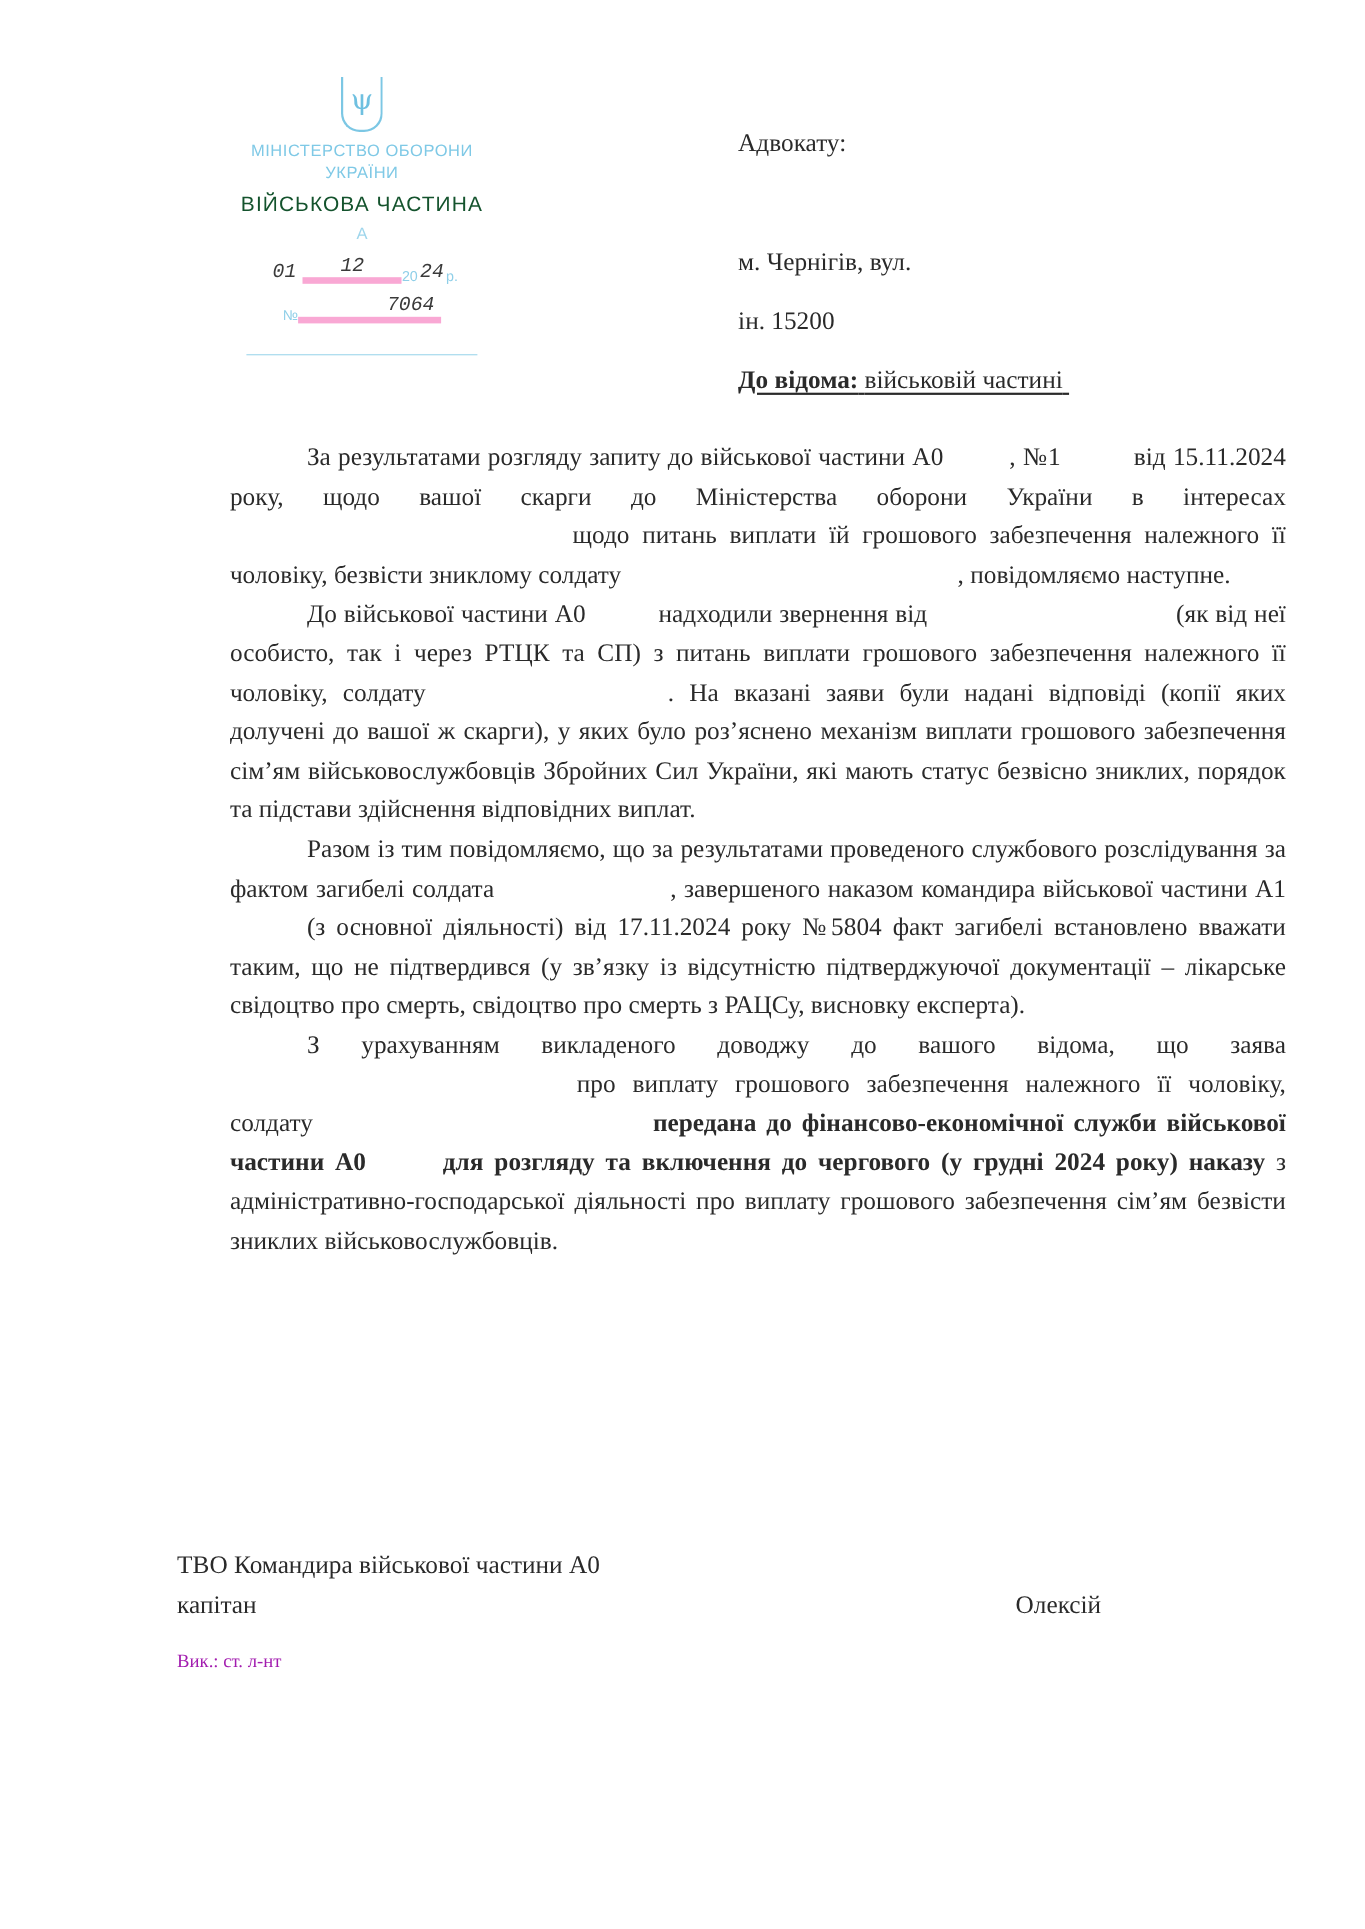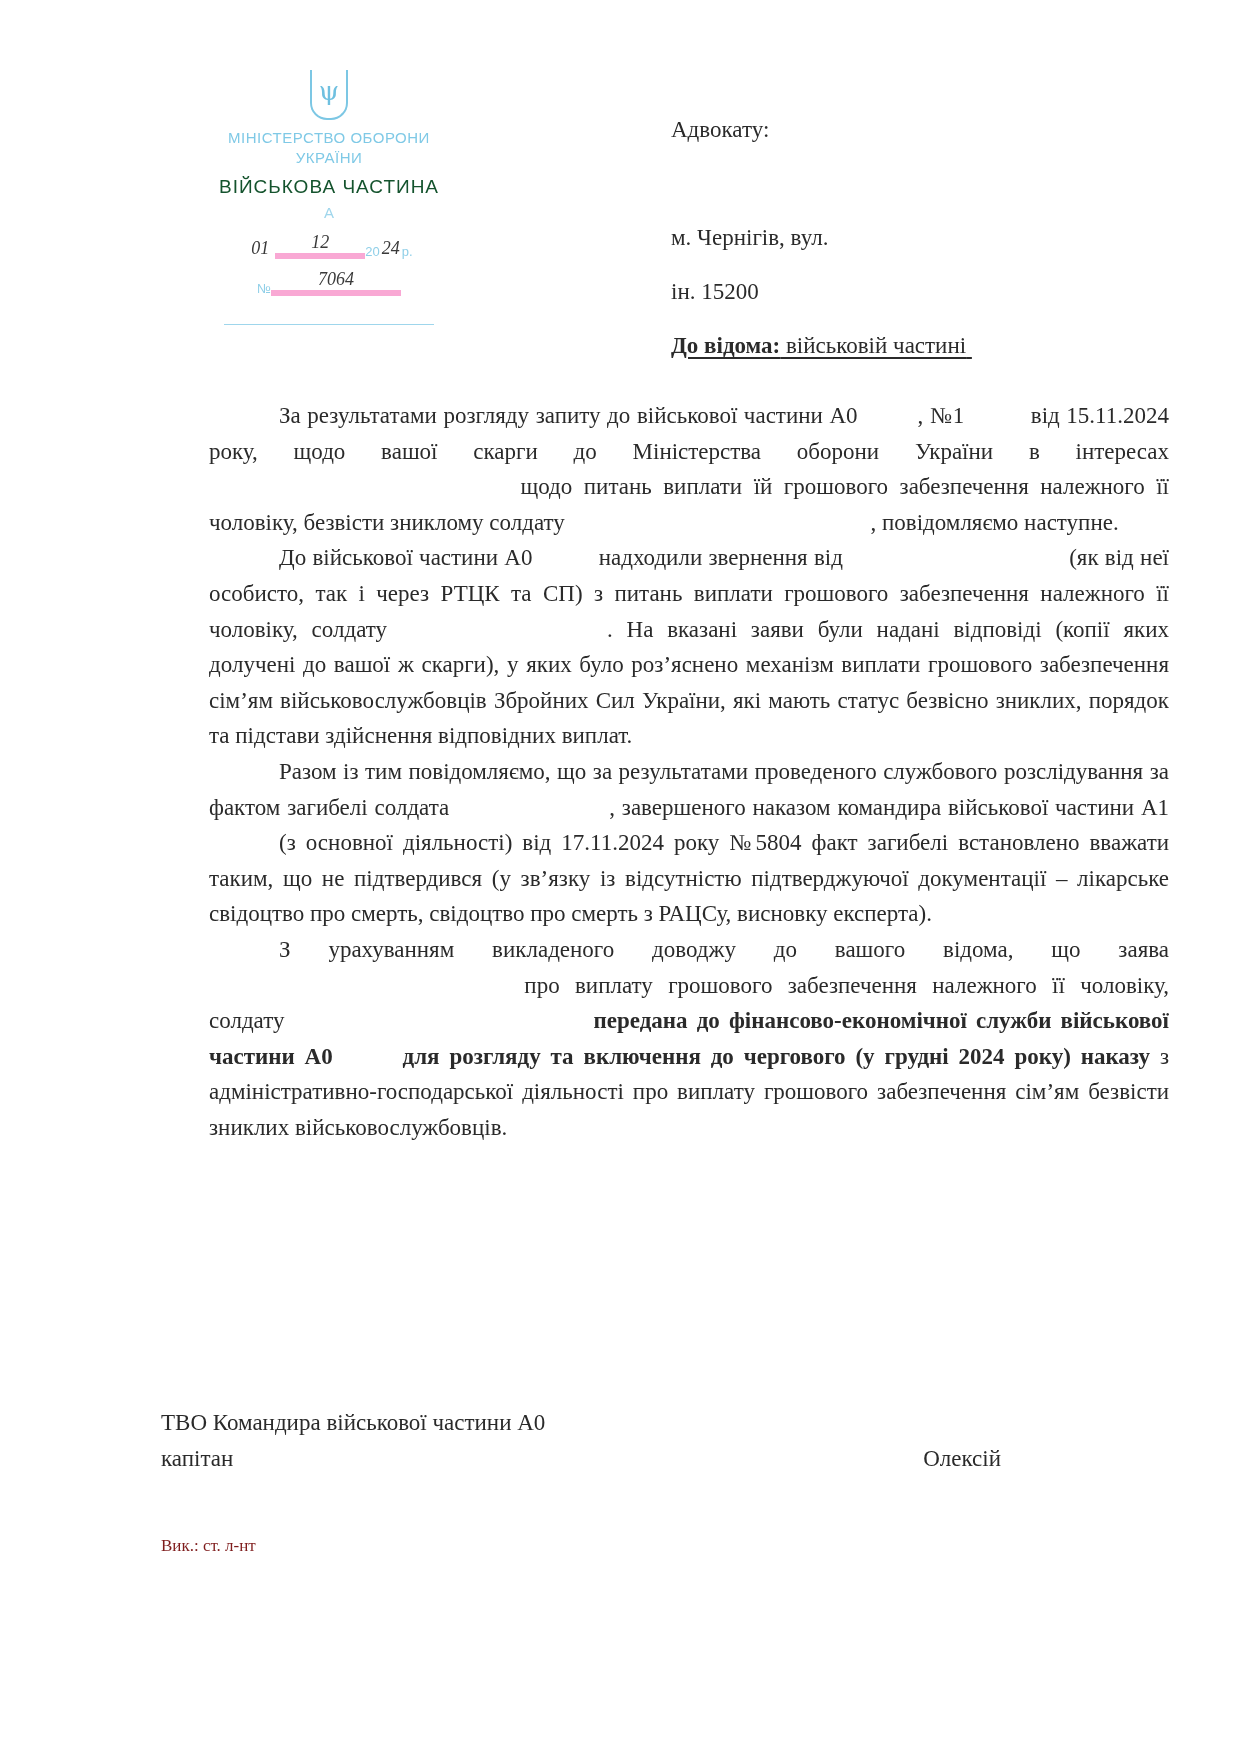--- a/index.html
+++ b/index.html
@@ -17,21 +17,21 @@
       position: relative;
     }
     .stamp .trident::after {
       content: "ψ"; position: absolute; left: 0; right: 0; top: 6px;
       font-size: 26px; color: #6fc0e0; font-family: "DejaVu Serif", serif;
     }
     .stamp .ministry { font-size: 15px; letter-spacing: 0.5px; line-height: 20px; color: #7fc9e6; }
     .stamp .unit { font-size: 19px; letter-spacing: 1px; margin-top: 8px; color: #14532d; }
     .stamp .unit-code { font-size: 15px; margin-top: 6px; color: #9fd6ec; min-height: 18px; }
     .stamp .row { display: flex; align-items: flex-end; justify-content: center; margin-top: 10px; font-size: 13px; color: #8fcfe8; }
-    .stamp .hand { font-family: Liberation Serif, serif; font-style: italic; color: #3a3a3a; font-size: 18px; padding: 0 6px; }
+    .stamp .hand { font-family: Liberation Mono, monospace; font-style: italic; color: #3a3a3a; font-size: 18px; padding: 0 6px; }
     .stamp .line { border-bottom: 6px solid #f9a8d4; display: inline-block; }
     .stamp .sig-line { margin: 28px auto 0 auto; width: 210px; border-bottom: 1px solid #9fd6ec; }
 
     .addressee {
       position: absolute; left: 671px; top: 112px; width: 440px;
       font-size: 23px; line-height: 36px;
     }
     .addressee .ln { height: 36px; margin-bottom: 18px; white-space: nowrap; }
     .addressee .redacted { display: inline-block; width: 220px; }
     .addressee .cc { text-decoration: underline; text-underline-offset: 4px; }
@@ -47,21 +47,21 @@
     .w160 { width: 160px; } .w220 { width: 220px; } .w300 { width: 300px; }
     b.bold { font-weight: bold; }
 
     .signature {
       position: absolute; left: 161px; top: 1405px; width: 960px;
       font-size: 23px; line-height: 36px;
     }
     .signature .rank-row { display: flex; justify-content: space-between; }
     .signature .name { padding-right: 120px; }
     .executor {
-      position: absolute; left: 161px; top: 1536px; font-size: 17px; color: #7f1d1d;
+      position: absolute; left: 161px; top: 1500px; font-size: 17px; color: #a21caf;
     }
   </style>
 </head>
 <body>
 
 <div class="stamp">
   <div class="trident"></div>
   <div class="ministry">МІНІСТЕРСТВО ОБОРОНИ</div>
   <div class="ministry">УКРАЇНИ</div>
   <div class="unit">ВІЙСЬКОВА ЧАСТИНА</div>
@@ -70,21 +70,21 @@
     <span class="hand">01</span>
     <span class="line" style="width:90px;text-align:center">
       <span class="hand">12</span>
     </span>
     <span>20</span>
     <span class="hand" style="padding:0 2px">24</span>
     <span>р.</span>
   </div>
   <div class="row">
     <span>№</span>
-    <span class="line" style="width:130px;text-align:center">
+    <span class="line" style="width:130px;text-align:right">
       <span class="hand">7064</span>
     </span>
   </div>
   <div class="sig-line"></div>
 </div>
 
 <div class="addressee">
   <div class="ln">Адвокату:</div>
   <div class="ln"><span class="redacted"></span></div>
   <div class="ln">м. Чернігів, вул.</div>

